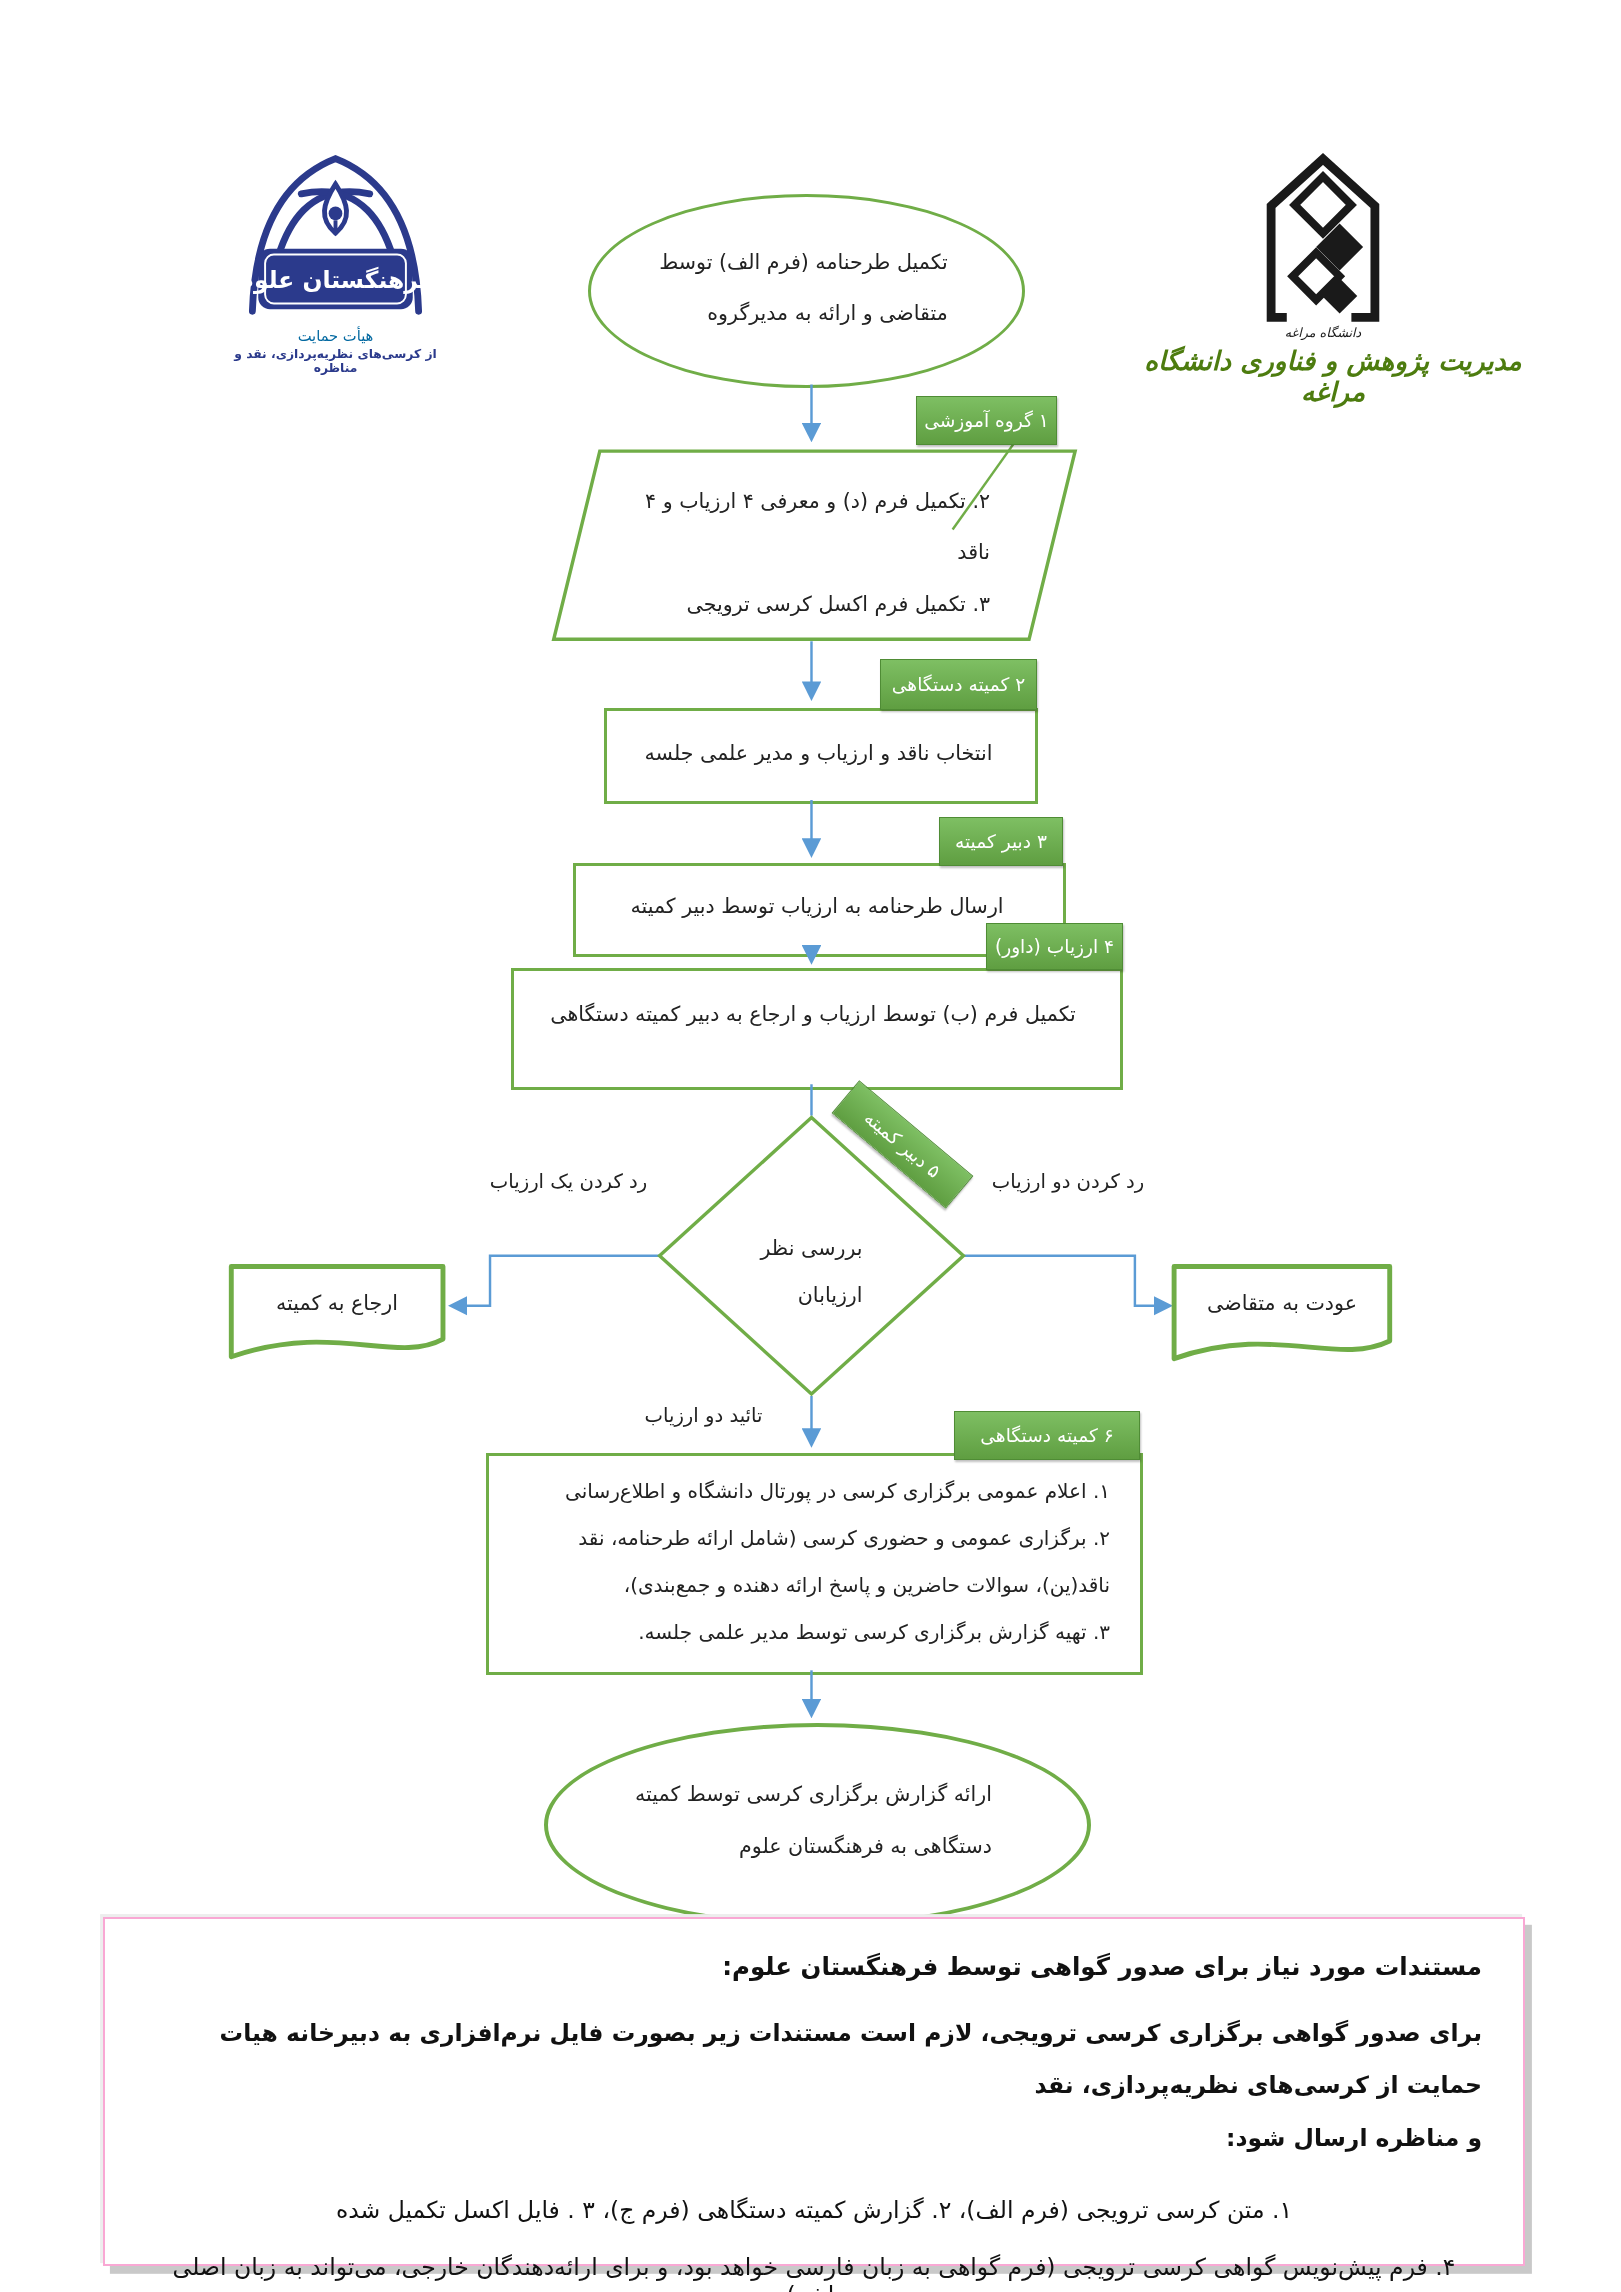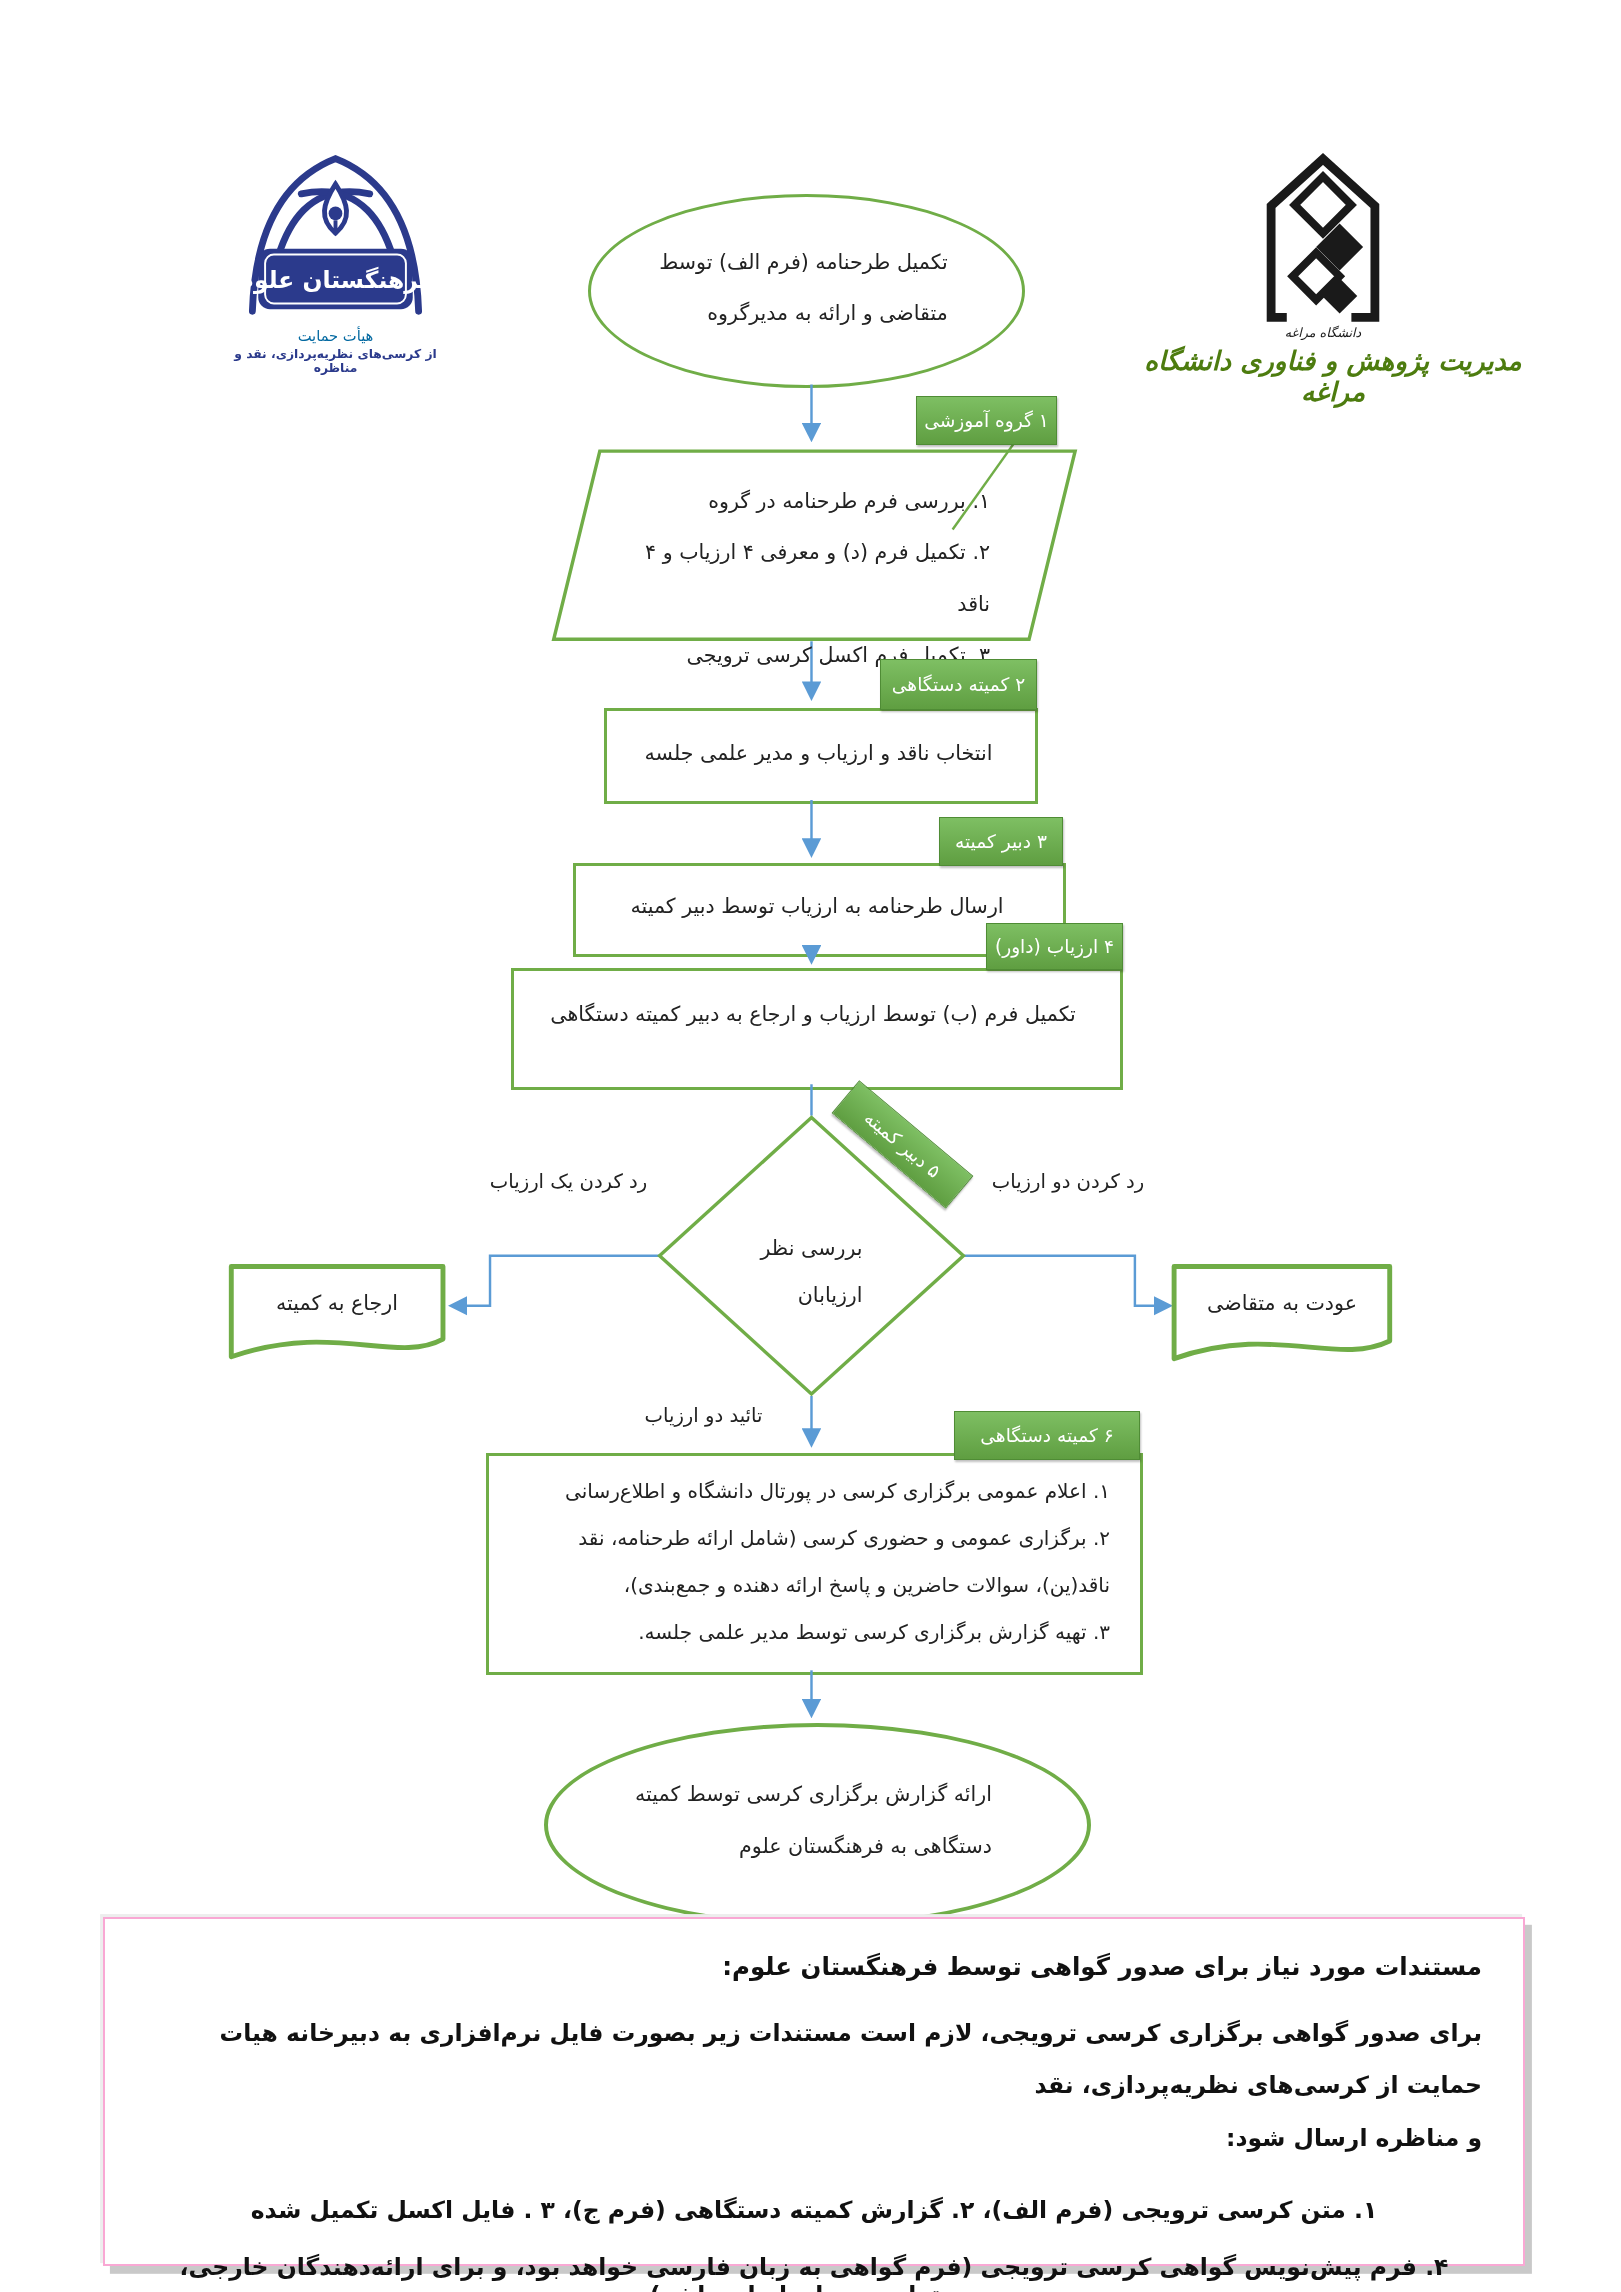--- a/index.html
+++ b/index.html
@@ -18,21 +18,21 @@
   .branch-label{position:absolute;z-index:3;color:#222;font-size:19.6px;direction:rtl;text-align:center;}
   .tasks{position:absolute;z-index:3;direction:rtl;text-align:right;color:#222;
         font-size:20px;line-height:2.35;}
   .tasks .task{margin:0;}
   .req-box{position:absolute;left:103px;top:1917px;width:1418px;height:345px;z-index:1;
         background:#fff;border:2px solid #f9a8d4;
         box-shadow:6.9px 7.8px 0 #c9c9c9,-2.9px -2.9px 0 #ededed;direction:rtl;color:#111;}
   .req-inner{padding:0 41px;}
   .req-heading{margin-top:33px;font-size:24.5px;font-weight:700;text-align:right;}
   .req-para{margin-top:25.5px;font-size:23.5px;font-weight:700;text-align:right;line-height:2.25;}
-  .req-line{font-size:23.5px;font-weight:700;text-align:center;}
+  .req-line{font-size:23.5px;font-weight:400;text-align:center;}
   .logo-left{position:absolute;left:223px;top:145px;width:225px;z-index:1;text-align:center;}
   .logo-left .sub1{color:#0369a1;font-size:14.7px;font-weight:400;margin-top:2px;direction:rtl;}
   .logo-left .sub2{color:#2b3a8c;font-size:12.3px;font-weight:700;margin-top:2.9px;direction:rtl;}
   .logo-right{position:absolute;left:1230px;top:143px;width:186px;z-index:1;text-align:center;}
   .logo-right-caption{position:absolute;left:1137px;top:345px;width:392px;z-index:1;
         font-size:26.5px;font-weight:700;font-style:italic;color:#4d7c0f;text-align:center;direction:rtl;}
 </style>
 </head>
 <body>
 
@@ -116,21 +116,20 @@
   <div class="stage-label" style="left:954px;top:1411px;width:184px;height:47px;">۶ کمیته دستگاهی</div>
 
   <div class="fc-text center" style="left:627px;top:227px;width:353px;height:122px;line-height:2.5;">
     <div>
       <div>تکمیل طرحنامه (فرم الف) توسط</div>
       <div>متقاضی و ارائه به مدیرگروه</div>
     </div>
   </div>
 
   <div class="fc-text" style="left:608px;top:476px;width:382px;text-align:right;line-height:2.5;">
-    <div>۱. بررسی فرم طرحنامه در گروه</div>
     <div>۲. تکمیل فرم (د) و معرفی ۴ ارزیاب و ۴ ناقد</div>
     <div>۳. تکمیل فرم اکسل کرسی ترویجی</div>
   </div>
 
   <div class="fc-text center" style="left:614px;top:712px;width:409px;height:82px;">انتخاب ناقد و ارزیاب و مدیر علمی جلسه</div>
 
   <div class="fc-text center" style="left:583px;top:866px;width:468px;height:80px;">ارسال طرحنامه به ارزیاب توسط دبیر کمیته</div>
 
   <div class="fc-text center" style="left:520px;top:976px;width:586px;height:76px;">تکمیل فرم (ب) توسط ارزیاب و ارجاع به دبیر کمیته دستگاهی</div>
 

